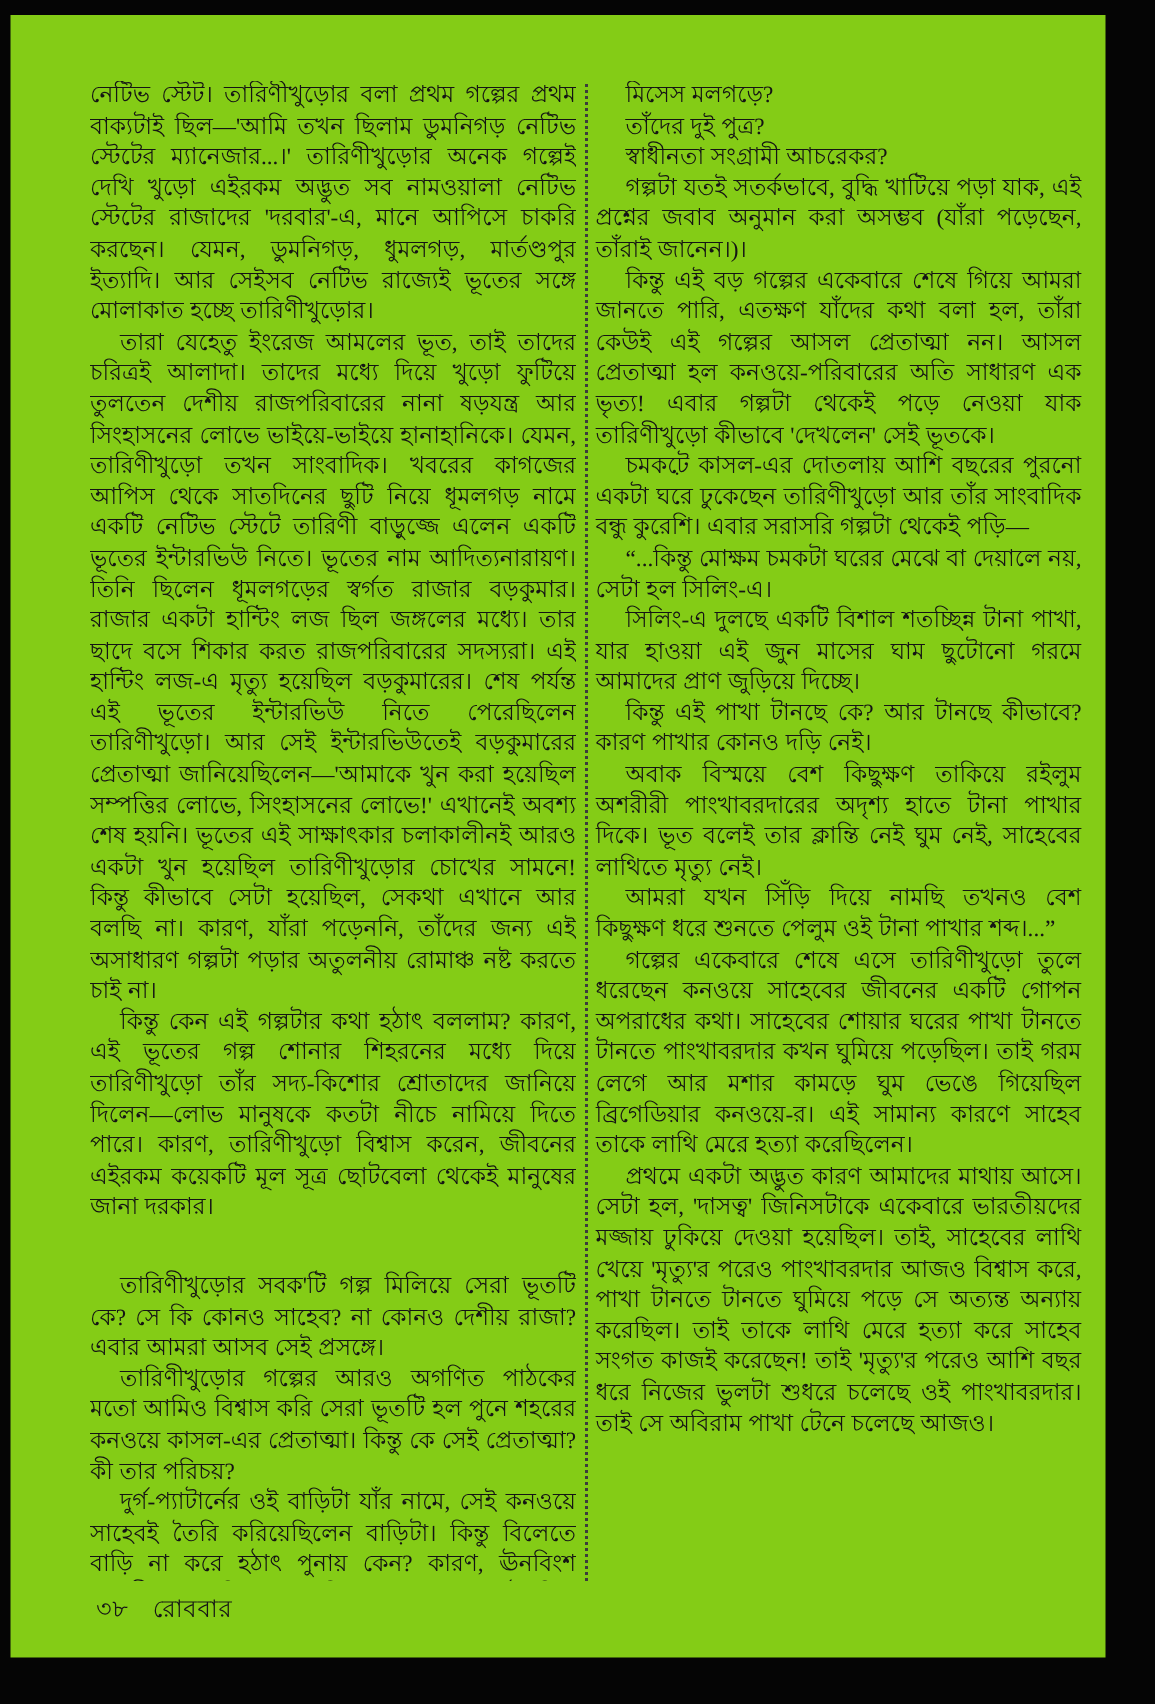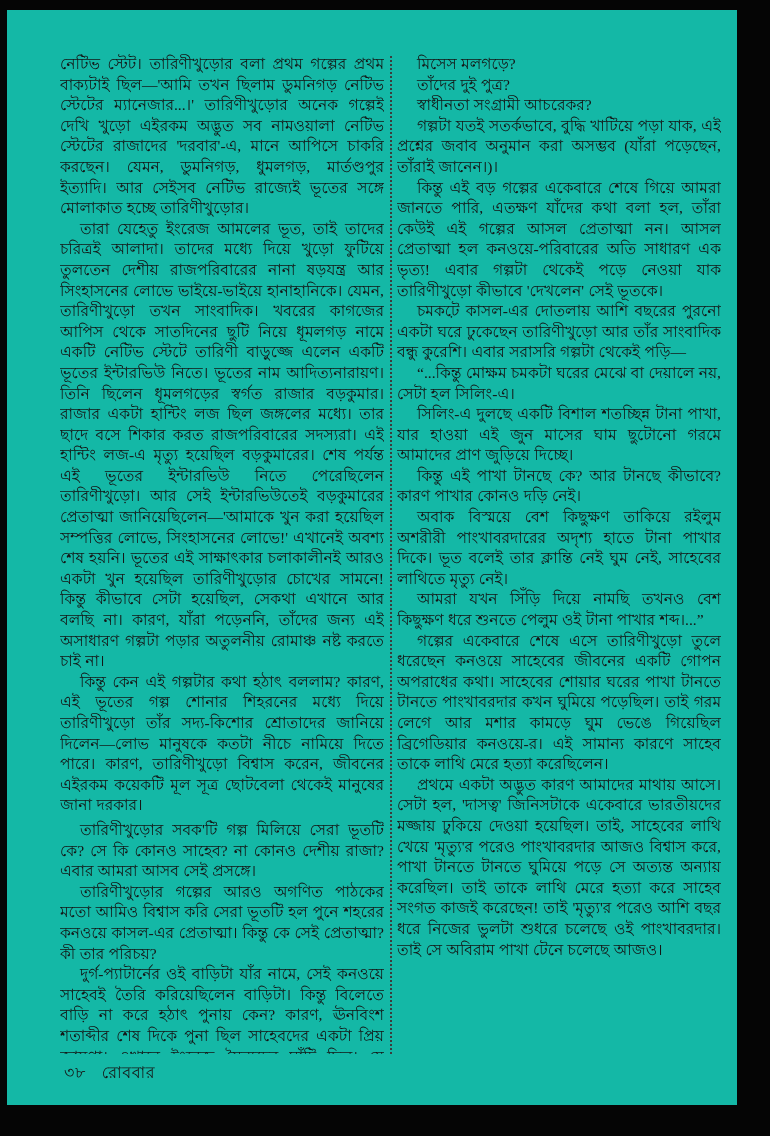--- a/index.html
+++ b/index.html
@@ -3,42 +3,42 @@
 <meta charset="utf-8">
 <style>
   html,body { margin:0; padding:0; background:#222; }
   .sheet {
     position:relative; width:770px; height:1136px;
     background:#050505; overflow:hidden;
     font-family:"Liberation Serif","DejaVu Serif",serif;
   }
   .paper {
     position:absolute; top:10px; left:7px; right:33px; bottom:31px;
-    background:#14b8a6; overflow:hidden;
+    background:#84cc16; overflow:hidden;
   }
   .content {
     display:flex; flex-direction:row;
     padding:44px 0 0 53px;
   }
   .col {
     width:324px; height:1000px; overflow:hidden;
     text-align:justify; color:#141414;
   }
   .divider {
     width:0; height:998px; margin:2px 5px 0 6px;
     border-left:2px dotted #3c3c3c;
   }
   p.para {
     margin:0; text-indent:20px;
     font-size:15.5px; line-height:20.6px;
     color:#141414;
     word-spacing:0.5px;
   }
   p.no-indent { text-indent:0; }
-  p.section-gap { margin-top:4px; }
+  p.section-gap { margin-top:32px; }
   .footer {
     position:absolute; left:57px; bottom:18px;
     font-size:16px; color:#161616; letter-spacing:0.5px;text-align:center;
   }
   .footer .pgnum { margin-right:16px; }
 </style>
 </head>
 <body>
 
 <div class="sheet">

